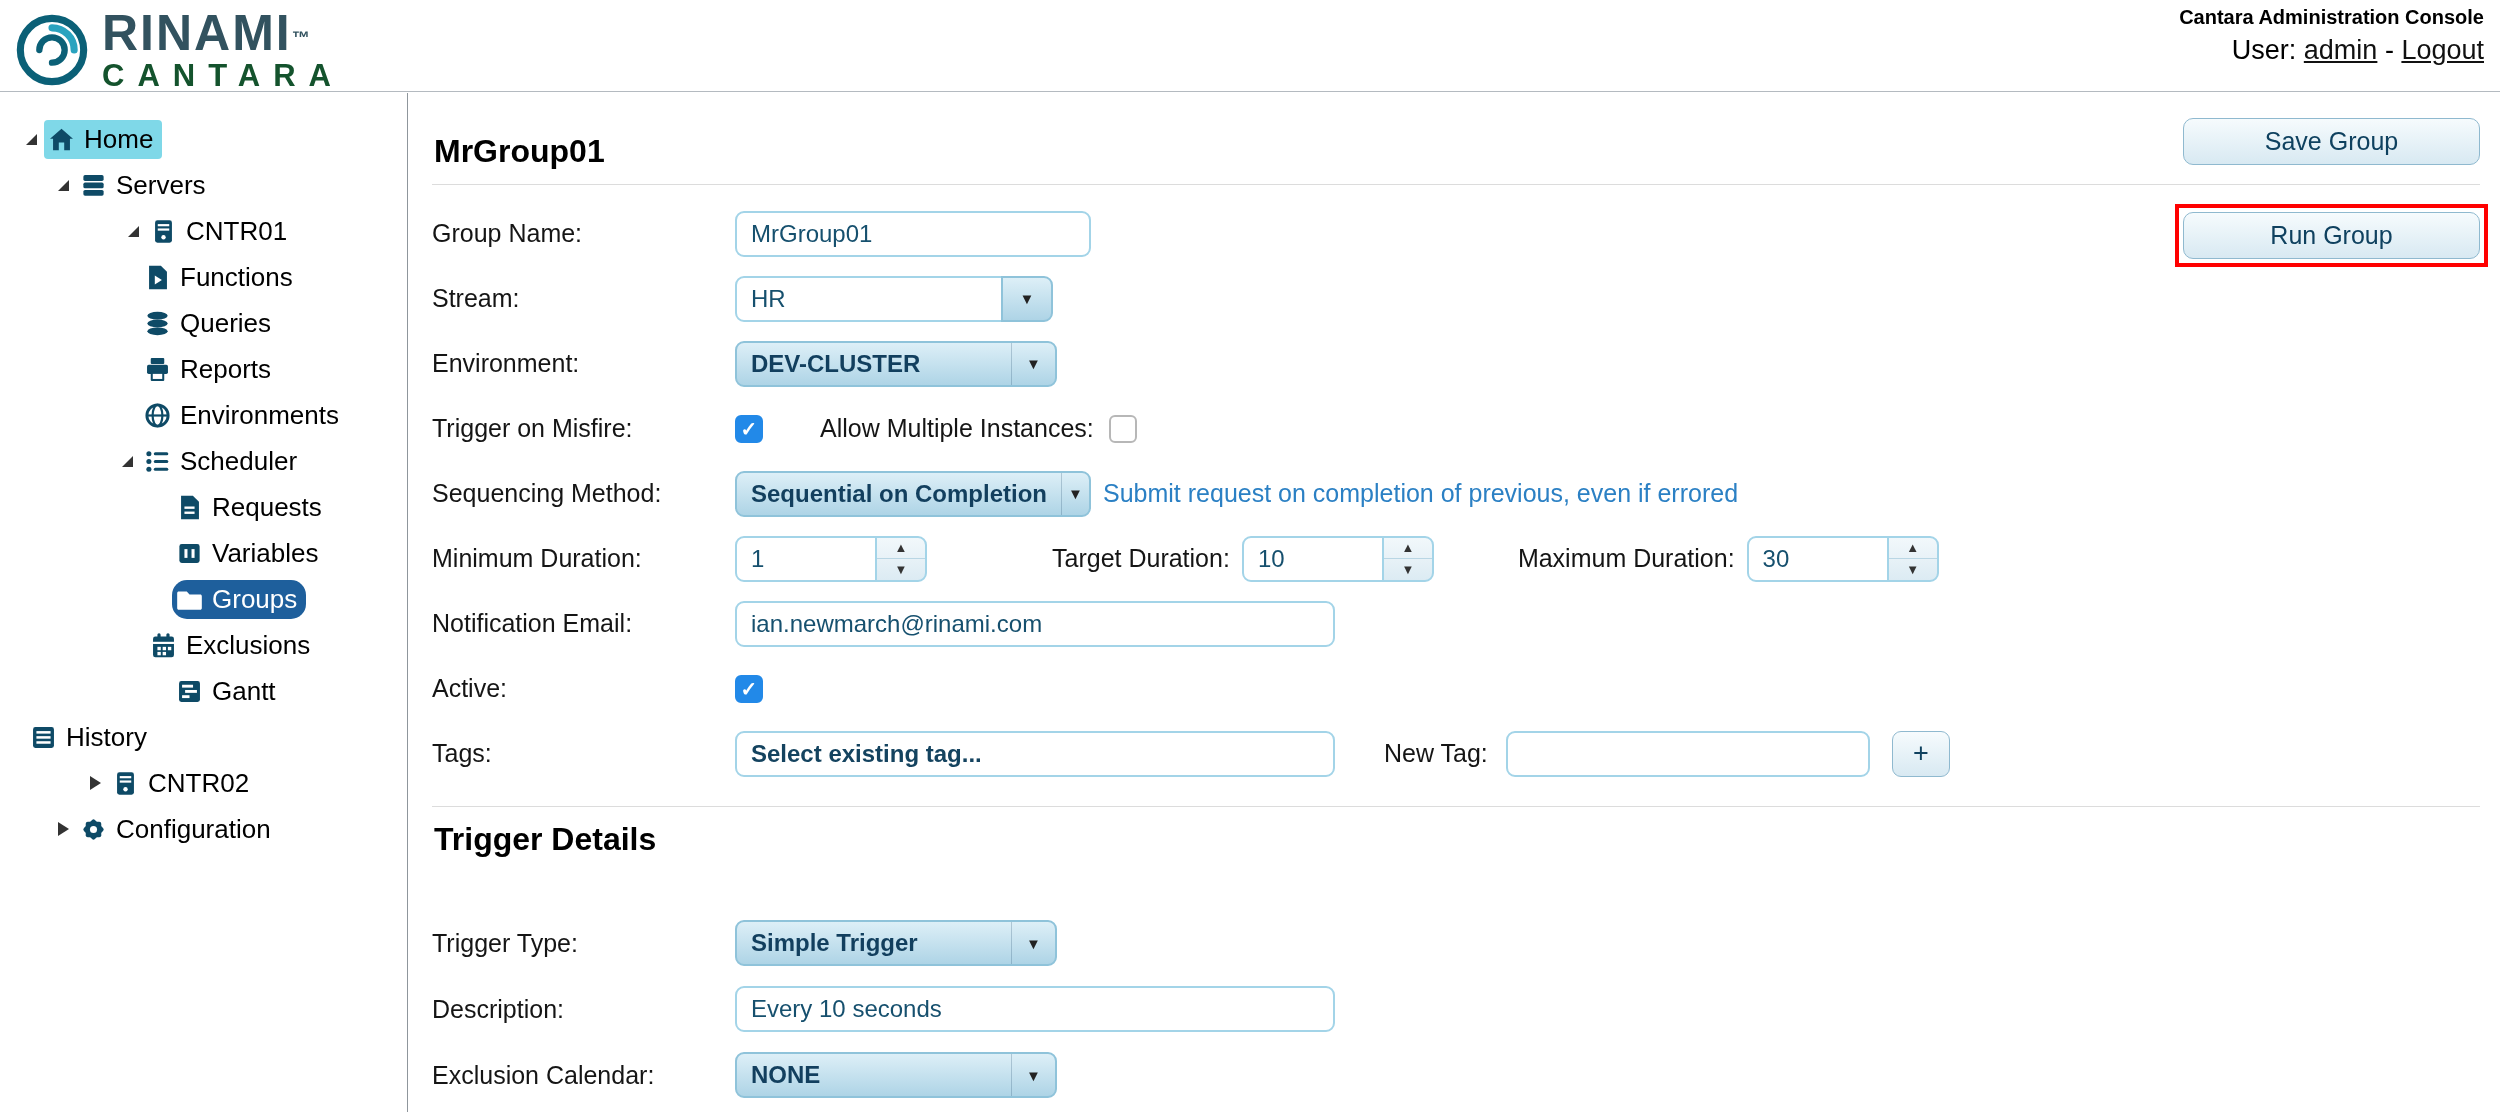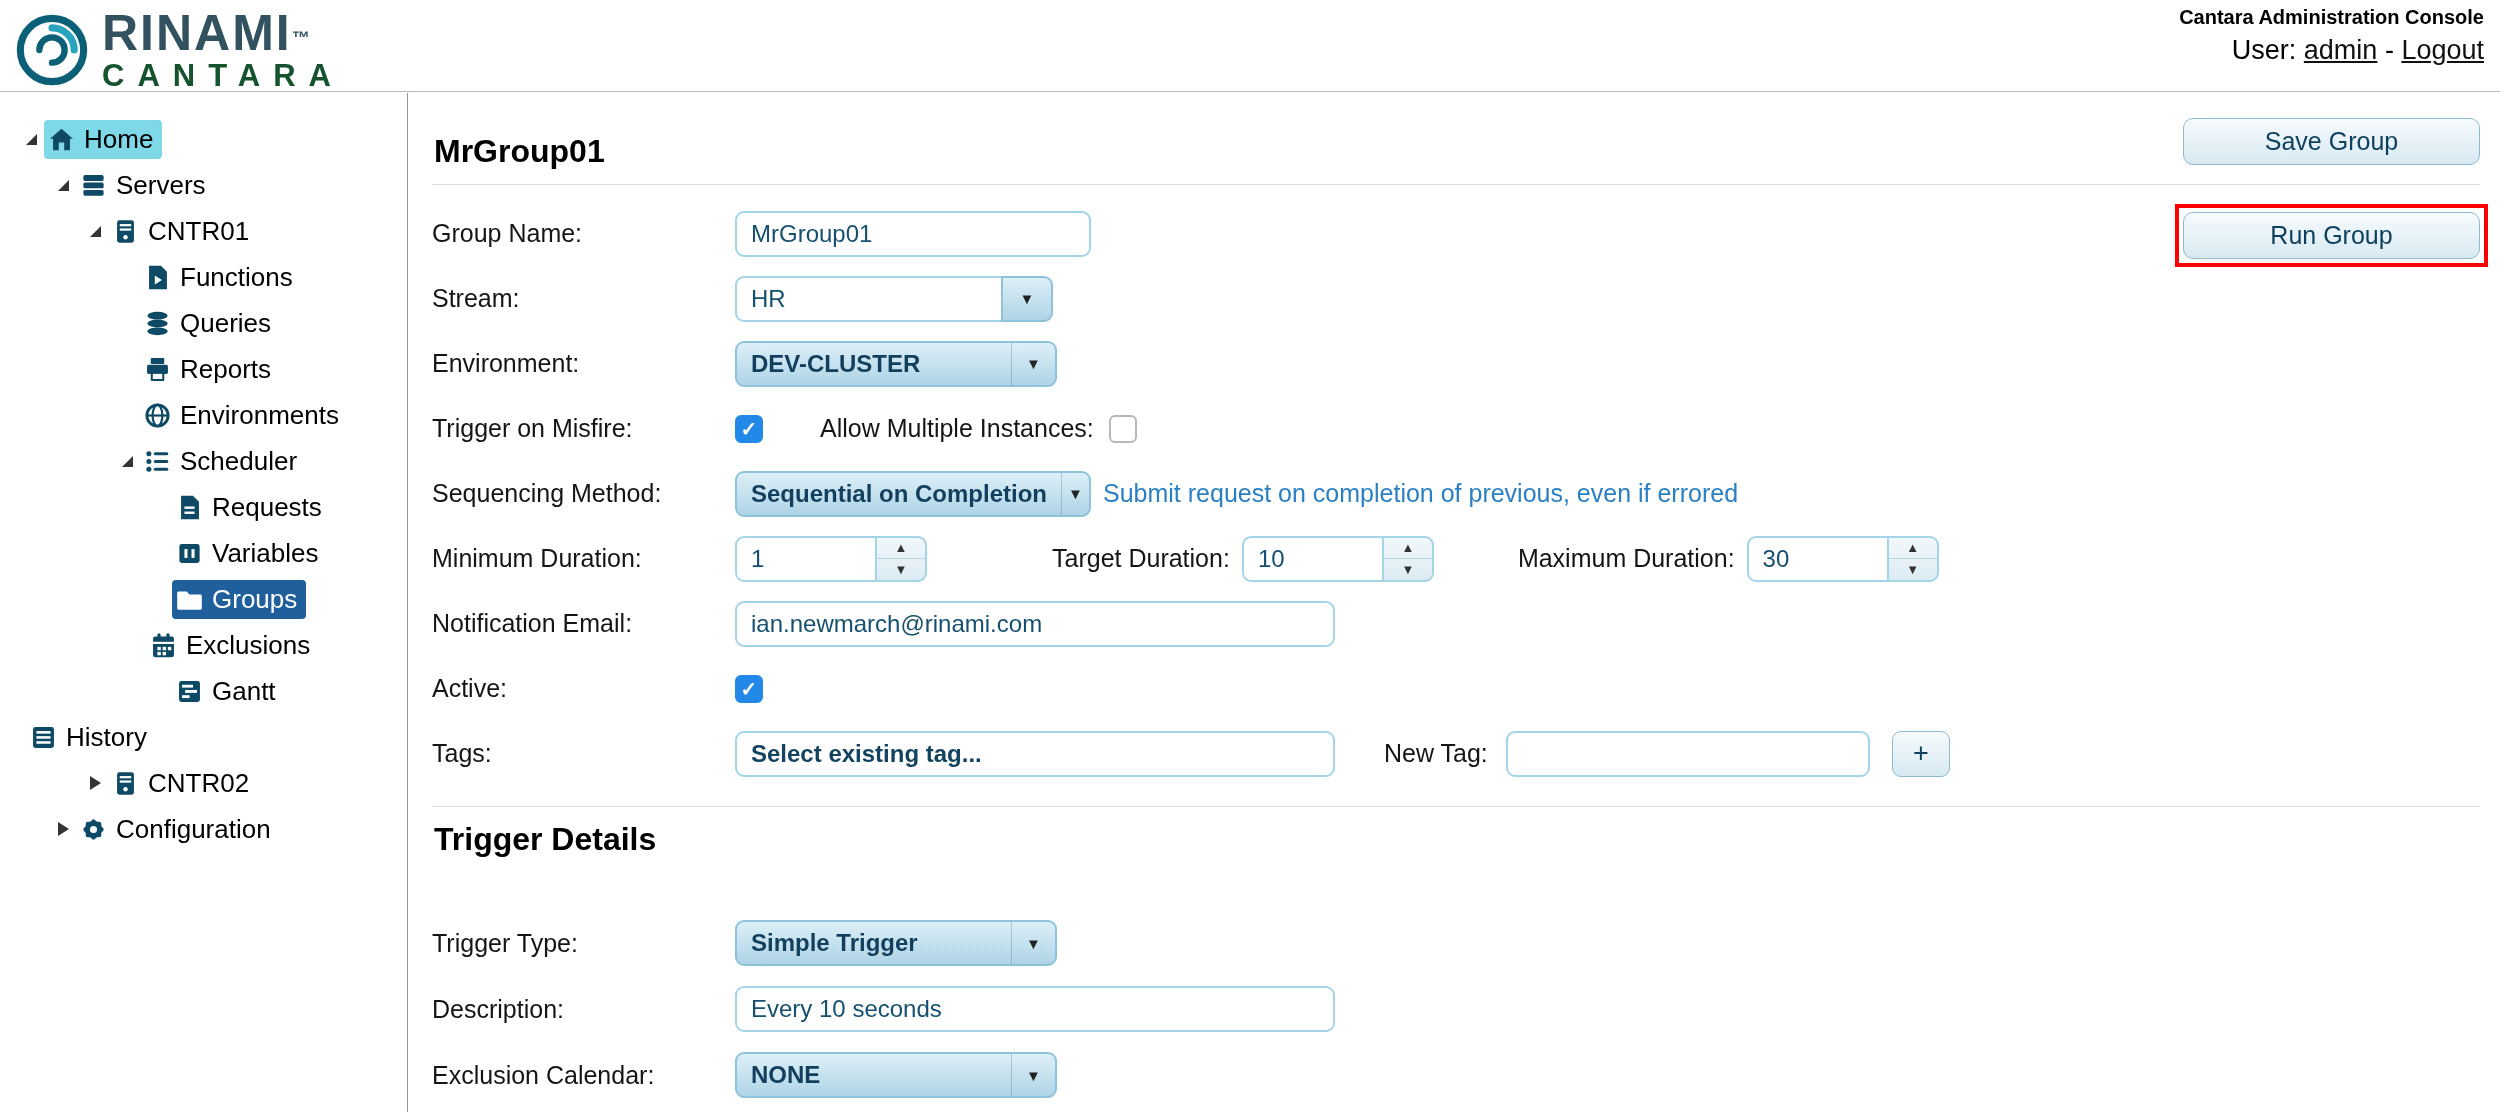--- a/index.html
+++ b/index.html
@@ -26,21 +26,21 @@
   .sidebar {
     position:absolute; left:0; top:93px; bottom:0; width:408px;
     border-right:1px solid #8f969c; background:#fff; padding-top:23px;
   }
   .tree-row { height:46px; display:flex; align-items:center; font-size:26px; cursor:pointer; white-space:nowrap; }
   .expander { width:26px; flex-shrink:0; display:inline-flex; align-items:center; justify-content:center; }
   .expander.expanded::before { content:""; width:0; height:0; border-left:11px solid transparent; border-bottom:11px solid #333; }
   .expander.collapsed::before { content:""; width:0; height:0; border-top:7px solid transparent; border-bottom:7px solid transparent; border-left:11px solid #333; }
   .chip { display:inline-flex; align-items:center; gap:9px; padding:4px 9px 4px 4px; border-radius:4px; }
   .chip.home-hl { background:#7fd8e8; }
-  .chip.selected { background:#1e5f9c; }
+  .chip.selected { background:#1e5f9c;border-radius:15px; }
   .chip.selected .tree-label { color:#fff; }
   .tree-icon { width:27px; height:27px; color:#0e4a66; display:inline-flex; flex-shrink:0; }
   .chip.selected .tree-icon { color:#fff; }
   .tree-icon svg { width:100%; height:100%; display:block; }
   .tree-label { color:#000; }
 
   
   .main { position:absolute; left:408px; top:93px; right:0; bottom:0; padding:40px 20px 0 24px; background:#fff; }
   .page-title { font-size:32px; font-weight:bold; color:#000; margin:0 0 14px 2px; }
   .title-rule { border-bottom:1px solid #dcdcdc; margin-bottom:16px; }
@@ -150,21 +150,21 @@
         <span class="tree-icon">
           <svg viewBox="0 0 16 16" fill="currentColor">
             <rect x="2" y="1.8" width="12" height="3.5" rx="1"></rect>
             <rect x="2" y="6.2" width="12" height="3.5" rx="1"></rect>
             <rect x="2" y="10.6" width="12" height="3.5" rx="1"></rect>
           </svg>
         </span>
         <span class="tree-label">Servers</span>
       </span>
     </div>
-    <div class="tree-row" style="padding-left: 82px;">
+    <div class="tree-row" style="padding-left: 120px;">
       <span class="expander expanded"></span>
       <span class="chip">
         <span class="tree-icon">
           <svg viewBox="0 0 16 16" fill="currentColor">
             <rect x="3" y="1.4" width="10" height="13.2" rx="1.4"></rect>
             <rect fill="#fff" x="4.6" y="3.6" width="6.8" height="1.3"></rect>
             <rect fill="#fff" x="4.6" y="6.2" width="6.8" height="1.3"></rect>
             <circle fill="#fff" cx="8" cy="11.4" r="1.3"></circle>
           </svg>
         </span>

